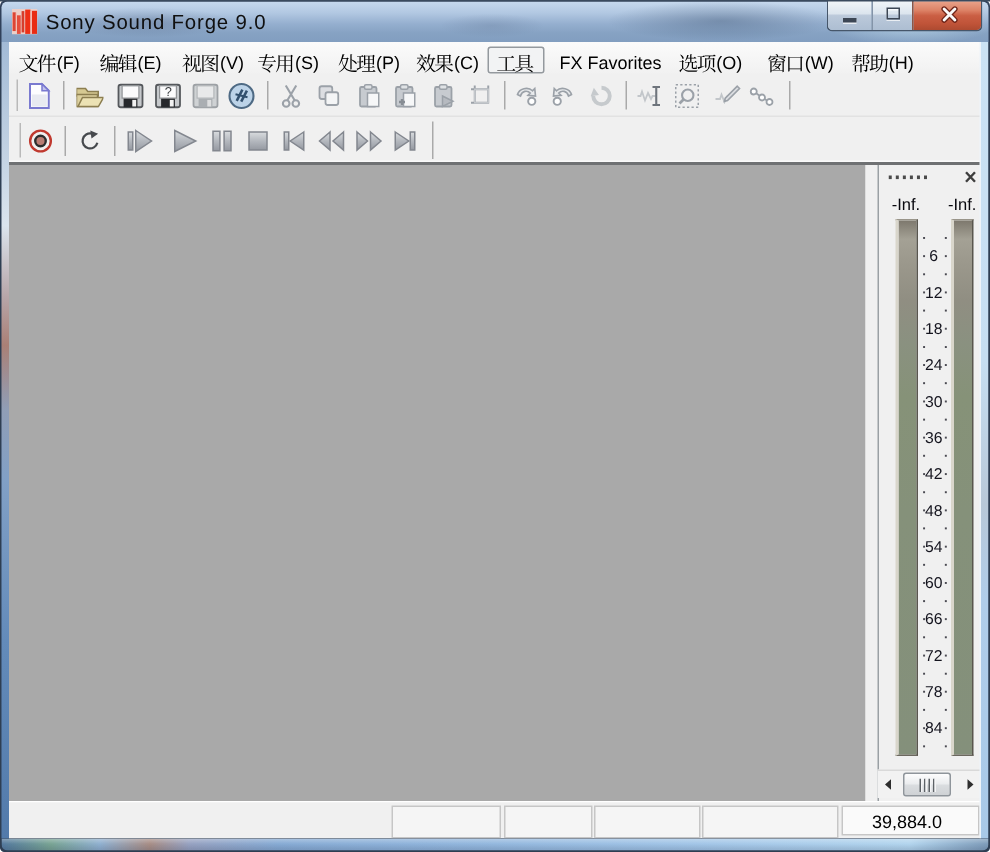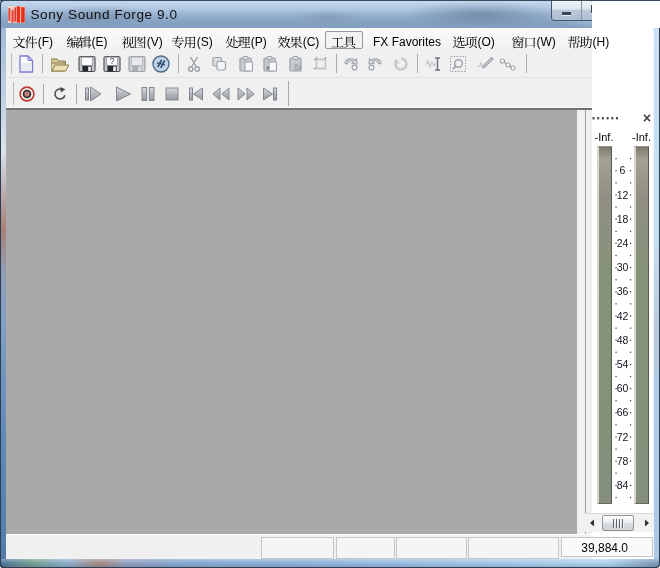--- a/index.html
+++ b/index.html
@@ -1,18 +1,18 @@
 <!DOCTYPE html>
 <html><head><meta charset="utf-8"><style>
   html,body{margin:0;padding:0}
   body{width:660px;height:568px;overflow:hidden;font-family:"Liberation Sans",sans-serif}
   .abs{position:absolute}
 </style></head>
 <body>
-<div class="abs" style="left:0;top:0;width:592px;height:568px;background:#30405a;border-radius:4px 4px 3px 3px;overflow:hidden">
+<div class="abs" style="left:0;top:0;width:660px;height:568px;background:#30405a;border-radius:4px 4px 3px 3px;overflow:hidden">
 
   <div class="abs" style="left:1px;top:1px;width:658px;height:27px;border-radius:4px 4px 0 0;
        background:linear-gradient(180deg,#c6d9ee 0%,#b2c8e2 28%,#95afcf 55%,#86a2c3 78%,#829ec0 100%);overflow:hidden">
     <div class="abs" style="left:40px;top:4px;width:115px;height:20px;background:radial-gradient(ellipse at center,rgba(84,104,134,0.38),rgba(84,104,134,0) 70%)"></div>
     <div class="abs" style="left:405px;top:0px;width:150px;height:26px;background:radial-gradient(ellipse at center,rgba(66,88,118,0.42),rgba(66,88,118,0) 72%)"></div>
     <div class="abs" style="left:552px;top:2px;width:108px;height:26px;background:radial-gradient(ellipse at center,rgba(210,238,250,0.55),rgba(210,238,250,0) 75%)"></div>
     <div class="abs" style="left:292px;top:8px;width:70px;height:16px;background:radial-gradient(ellipse at center,rgba(99,119,149,0.28),rgba(99,119,149,0) 70%)"></div>
   </div>
 
   <svg class="abs" style="left:8px;top:6px" width="17" height="17" viewBox="0 0 17 17">

